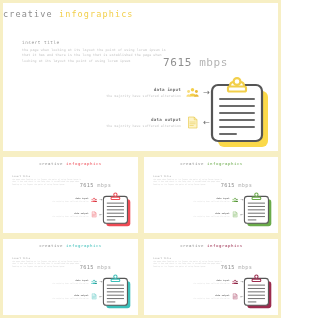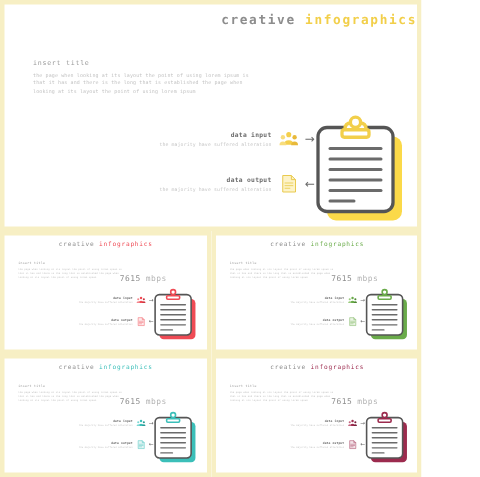--- a/index.html
+++ b/index.html
@@ -35,25 +35,24 @@
   .hero-inner {
     position: relative;
     width: 100%;
     height: 100%;
   }
 
   .hero-title {
     position: absolute;
     left: 0; right: 0;
     top: 6px;
-    text-align: right;
+    text-align: left;
     font-size: 8.5px;
     letter-spacing: 1.1px;
     white-space: nowrap;
-    font-weight: bold;
   }
   .t-gray { color: #8d8d8d; }
   .t-accent { color: #f2cf4a; }
 
   .hero-textblock {
     position: absolute;
     left: 19px;
     top: 37px;
     width: 124px;
   }
@@ -188,20 +187,24 @@
         <span class="t-gray">creative </span><span class="t-accent">infographics</span>
       </div>
 
       <div class="hero-textblock">
         <div class="ins-title">insert title</div>
         <div class="ins-line">the page when looking at its layout the point of using lorem ipsum is</div>
         <div class="ins-line">that it has and there is the long that is established the page when</div>
         <div class="ins-line">looking at its layout the point of using lorem ipsum</div>
       </div>
 
+      <div class="hero-stat">
+        <span class="stat-num">7615</span>
+        <span class="stat-unit">mbps</span>
+      </div>
 
       <div class="flow-row input">
         <div class="flow-labels">
           <div class="flow-name">data input</div>
           <div class="flow-desc">the majority have suffered alteration</div>
         </div>
         <div class="flow-icon">
           <svg width="13" height="13" viewBox="0 0 26 26">
             <circle cx="13" cy="7.5" r="3.4" fill="#f4cf4c"></circle>
             <path d="M6.5 21 q0-6 6.5-6 t6.5 6 z" fill="#f4cf4c"></path>

